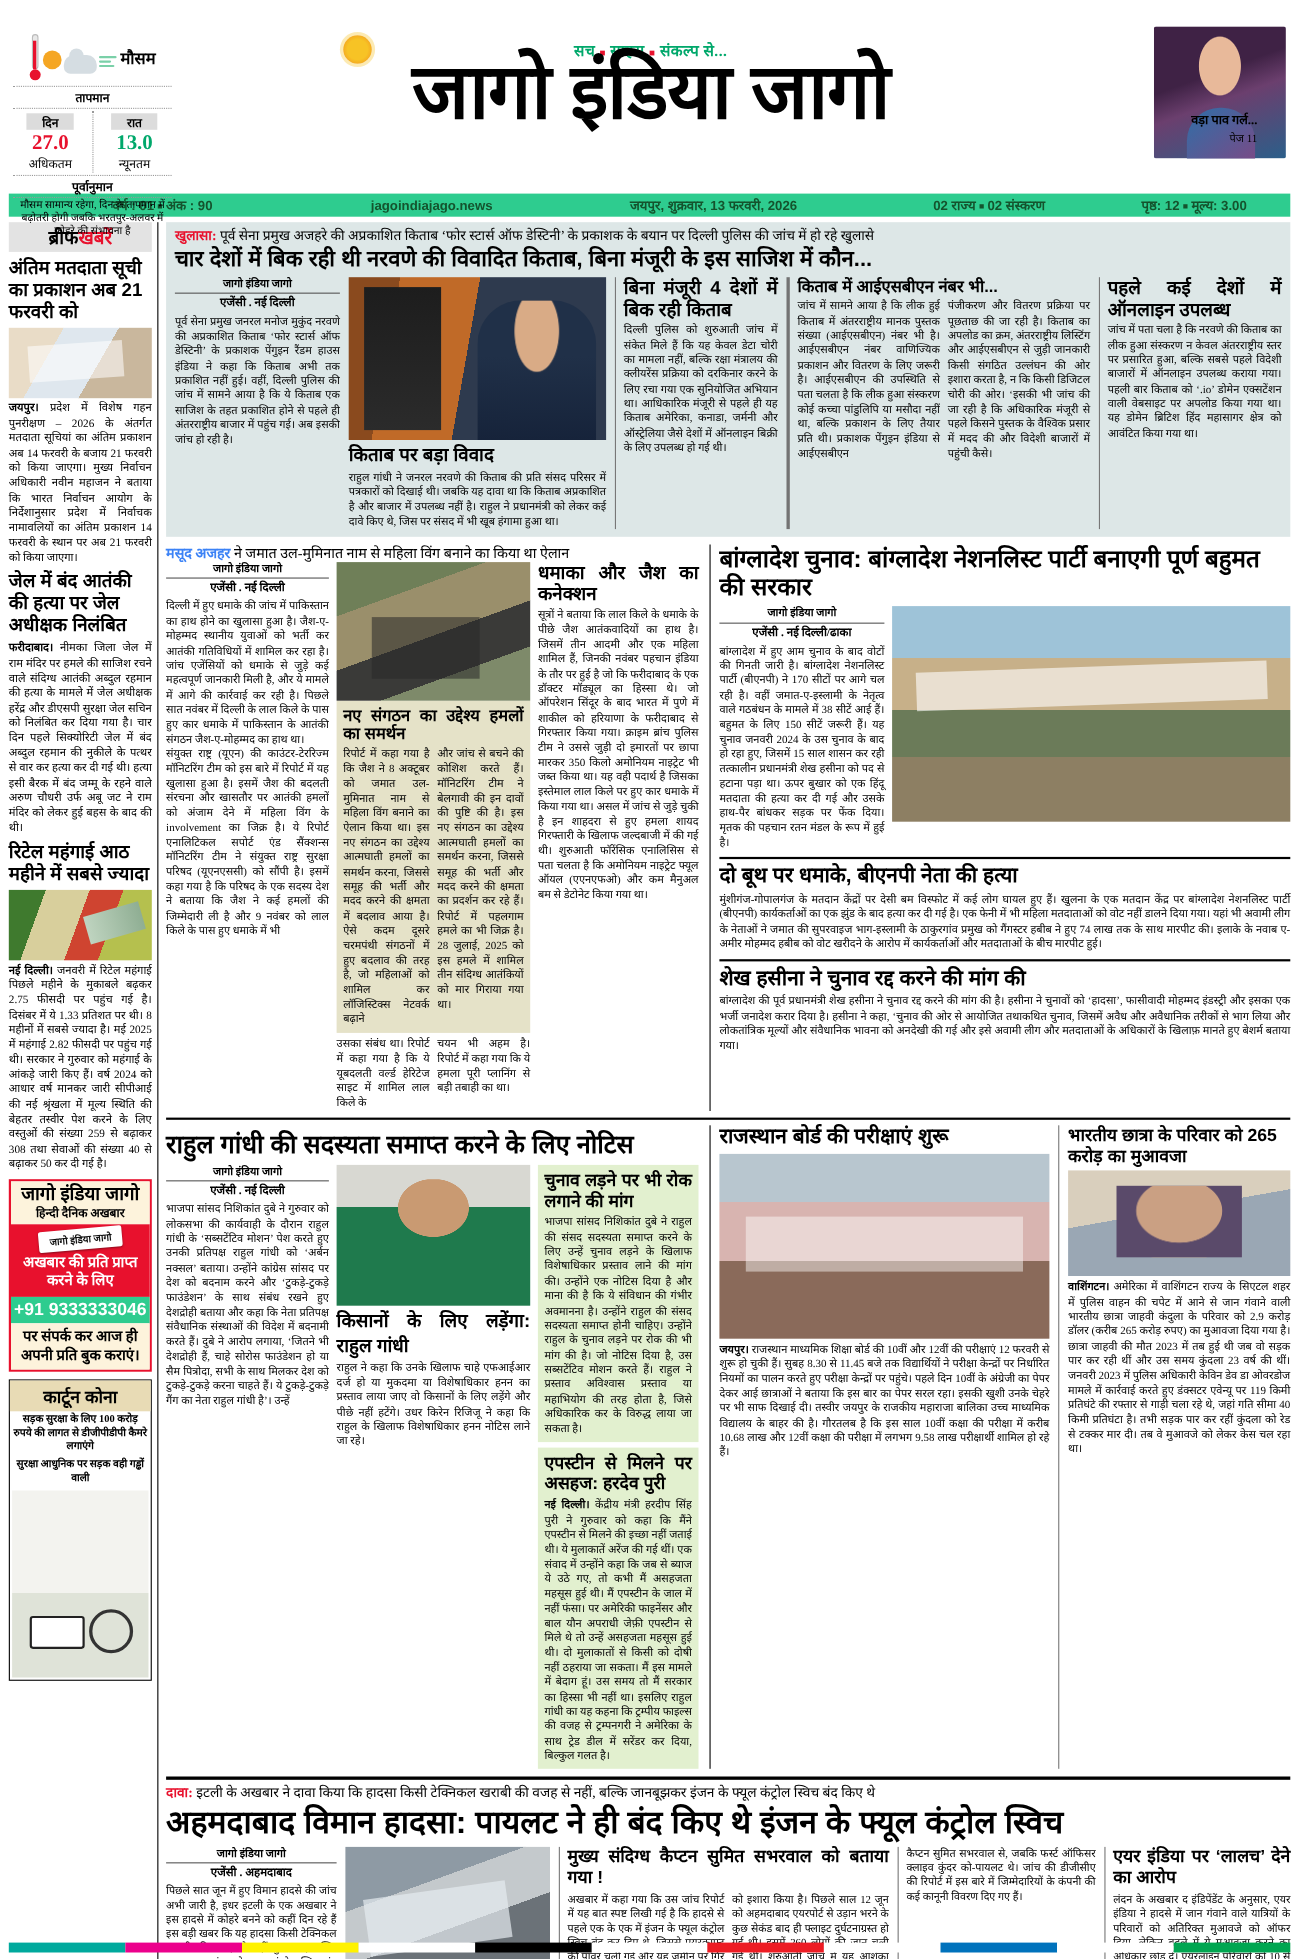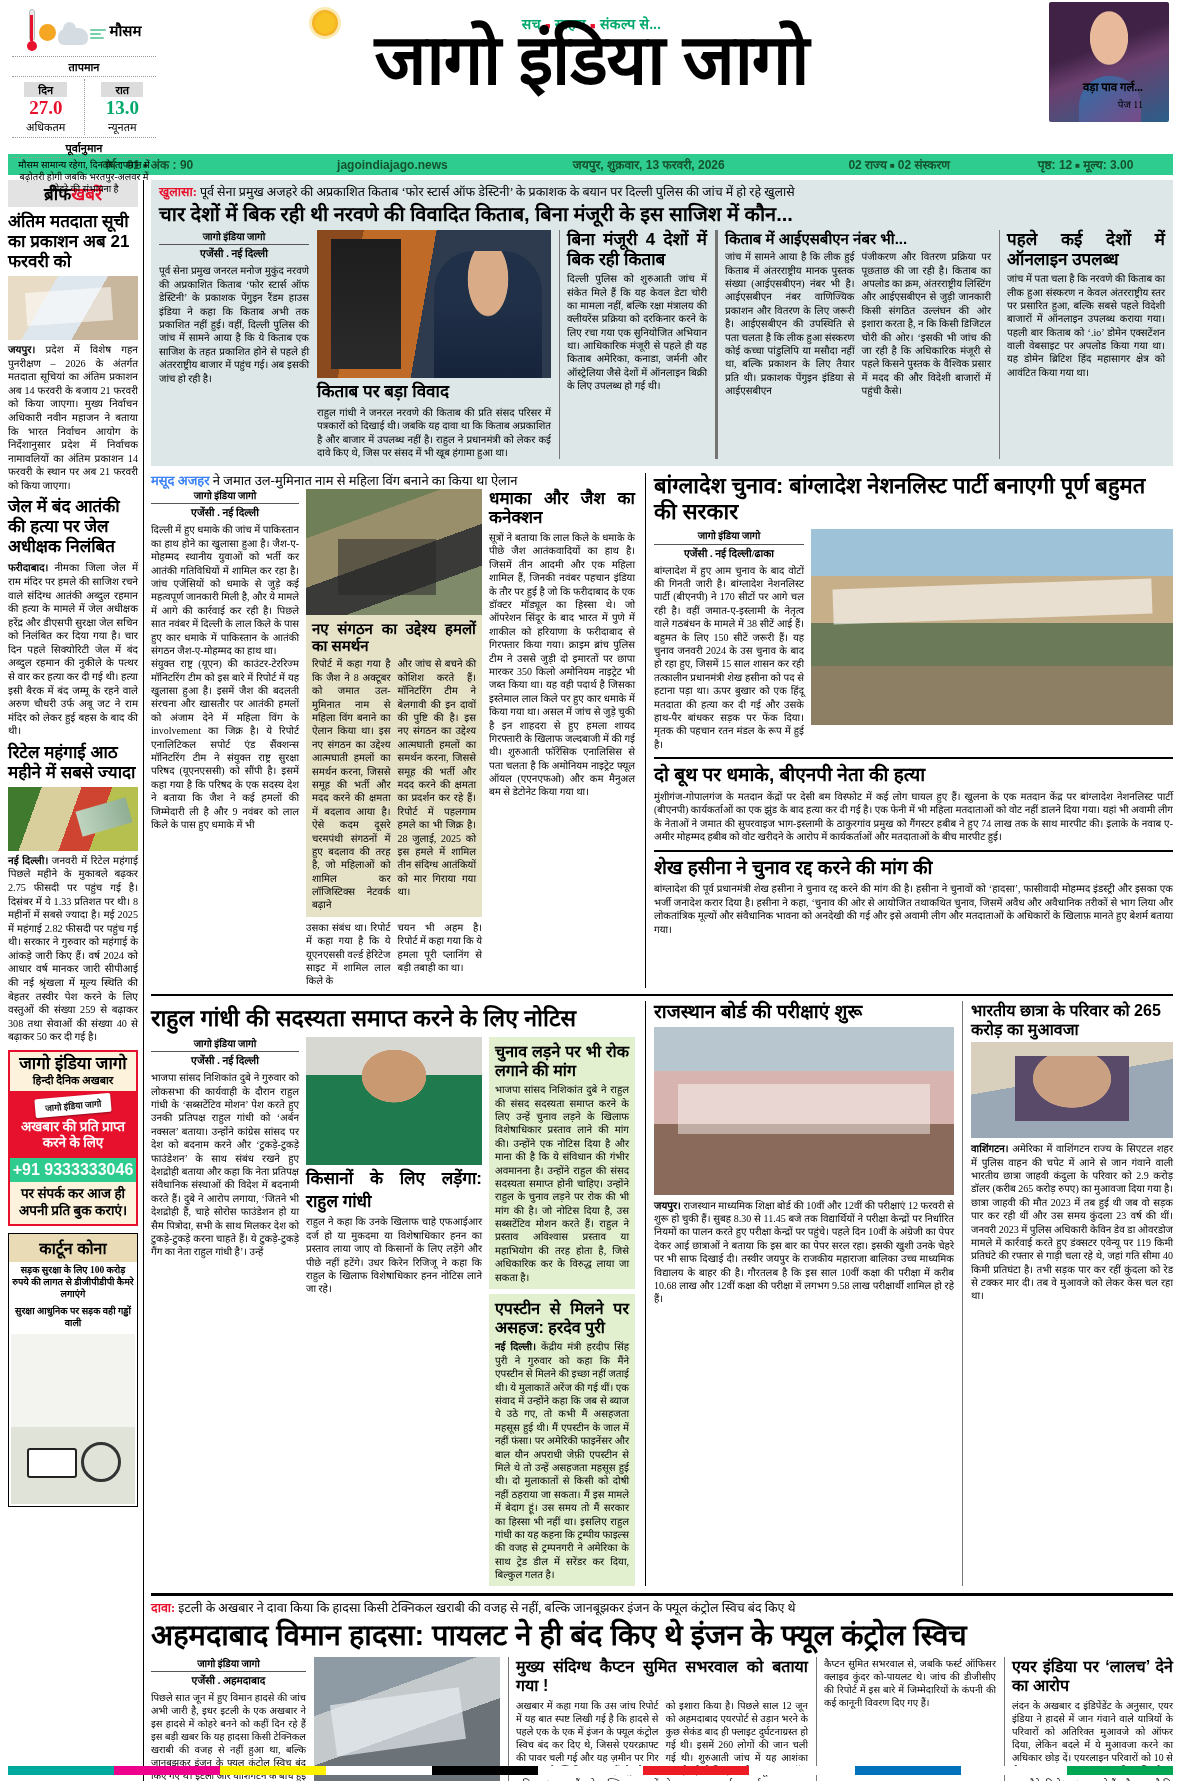--- a/index.html
+++ b/index.html
@@ -3,21 +3,21 @@
 <meta charset="utf-8">
 <style>
   * { box-sizing: border-box; margin: 0; padding: 0; }
   body {
     width: 1181px; height: 1781px;
     background: #ffffff;
     font-family: "Liberation Serif", "DejaVu Serif", serif;
     overflow: hidden;
     position: relative;
   }
-  .page { width: 1181px; height: 1781px; position: relative; padding: 2px 8px; }
+  .page { width: 1181px; height: 1781px; position: relative; padding: 24px 8px; }
 
   
   .masthead { display: flex; align-items: flex-start; height: 132px; position: relative; }
   .weather-box { width: 152px; padding-top: 4px; text-align: center; position: relative; }
   .weather-top { display: flex; align-items: center; justify-content: center; gap: 2px; height: 48px; }
   .thermo { width: 10px; height: 42px; position: relative; }
   .thermo-tube { position: absolute; left: 2px; top: 0; width: 6px; height: 32px; background: #e8e8e8; border: 1px solid #bbb; border-radius: 3px; }
   .thermo-fill { position: absolute; left: 3.5px; top: 6px; width: 3px; height: 26px; background: #e8112d; }
   .thermo-bulb { position: absolute; left: 0px; bottom: 0; width: 10px; height: 10px; background: #e8112d; border-radius: 50%; }
   .sun-ic { width: 17px; height: 17px; background: #f5a623; border-radius: 50%; position: relative; top: 2px; }
@@ -347,21 +347,21 @@
             <div class="lc col-b">
               <div class="img-blast"></div>
               <div class="box-beige">
                 <div class="subh">नए संगठन का उद्देश्य हमलों का समर्थन</div>
                 <div class="two-mini">
                   <div>रिपोर्ट में कहा गया है कि जैश ने 8 अक्टूबर को जमात उल-मुमिनात नाम से महिला विंग बनाने का ऐलान किया था। इस नए संगठन का उद्देश्य आत्मघाती हमलों का समर्थन करना, जिससे समूह की भर्ती और मदद करने की क्षमता में बदलाव आया है। ऐसे कदम दूसरे चरमपंथी संगठनों में हुए बदलाव की तरह है, जो महिलाओं को शामिल कर लॉजिस्टिक्स नेटवर्क बढ़ाने</div>
                   <div>और जांच से बचने की कोशिश करते हैं। मॉनिटरिंग टीम ने बेलगावी की इन दावों की पुष्टि की है। इस नए संगठन का उद्देश्य आत्मघाती हमलों का समर्थन करना, जिससे समूह की भर्ती और मदद करने की क्षमता का प्रदर्शन कर रहे हैं। रिपोर्ट में पहलगाम हमले का भी जिक्र है। 28 जुलाई, 2025 को इस हमले में शामिल तीन संदिग्ध आतंकियों को मार गिराया गया था।</div>
                 </div>
               </div>
               <div class="two-mini" style="margin-top:4px">
-                <div>उसका संबंध था। रिपोर्ट में कहा गया है कि ये यूएनएससी वर्ल्ड हेरिटेज साइट में शामिल लाल किले के</div>
+                <div>उसका संबंध था। रिपोर्ट में कहा गया है कि ये यूबदलती वर्ल्ड हेरिटेज साइट में शामिल लाल किले के</div>
                 <div>चयन भी अहम है। रिपोर्ट में कहा गया कि ये हमला पूरी प्लानिंग से बड़ी तबाही का था।</div>
               </div>
             </div>
             <div class="lc col-c">
               <div class="subh">धमाका और जैश का कनेक्शन</div>
               <div>सूत्रों ने बताया कि लाल किले के धमाके के पीछे जैश आतंकवादियों का हाथ है। जिसमें तीन आदमी और एक महिला शामिल हैं, जिनकी नवंबर पहचान इंडिया के तौर पर हुई है जो कि फरीदाबाद के एक डॉक्टर मॉड्यूल का हिस्सा थे। जो ऑपरेशन सिंदूर के बाद भारत में पुणे में शाकील को हरियाणा के फरीदाबाद से गिरफ्तार किया गया। क्राइम ब्रांच पुलिस टीम ने उससे जुड़ी दो इमारतों पर छापा मारकर 350 किलो अमोनियम नाइट्रेट भी जब्त किया था। यह वही पदार्थ है जिसका इस्तेमाल लाल किले पर हुए कार धमाके में किया गया था। असल में जांच से जुड़े चुकी है इन शाहदरा से हुए हमला शायद गिरफ्तारी के खिलाफ जल्दबाजी में की गई थी। शुरुआती फॉरेंसिक एनालिसिस से पता चलता है कि अमोनियम नाइट्रेट फ्यूल ऑयल (एएनएफओ) और कम मैनुअल बम से डेटोनेट किया गया था।</div>
             </div>
           </div>
         </div>
 

